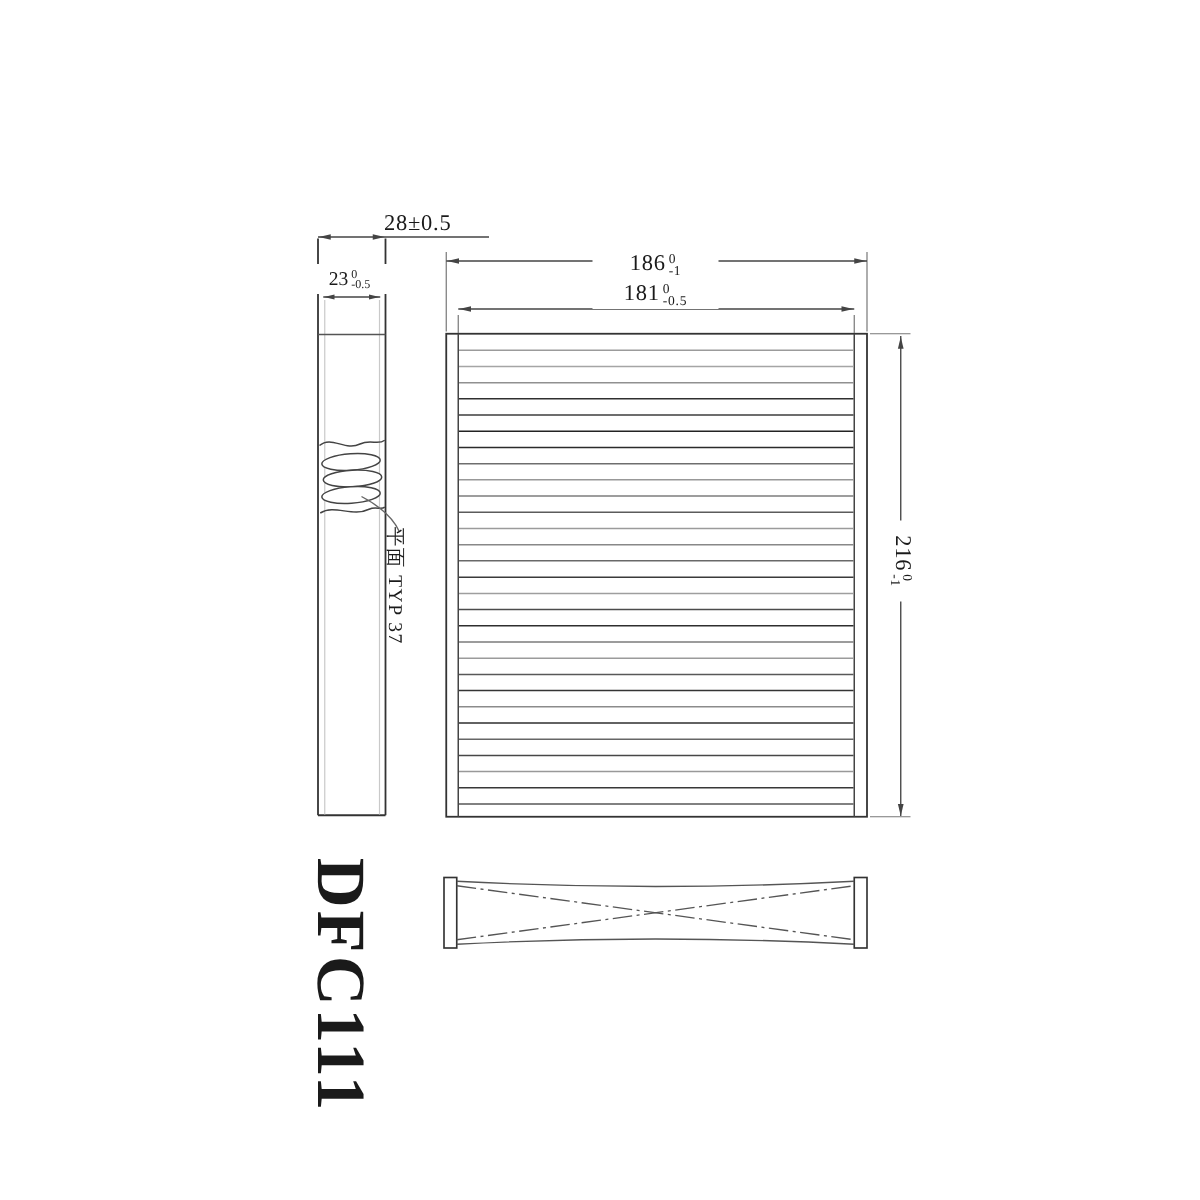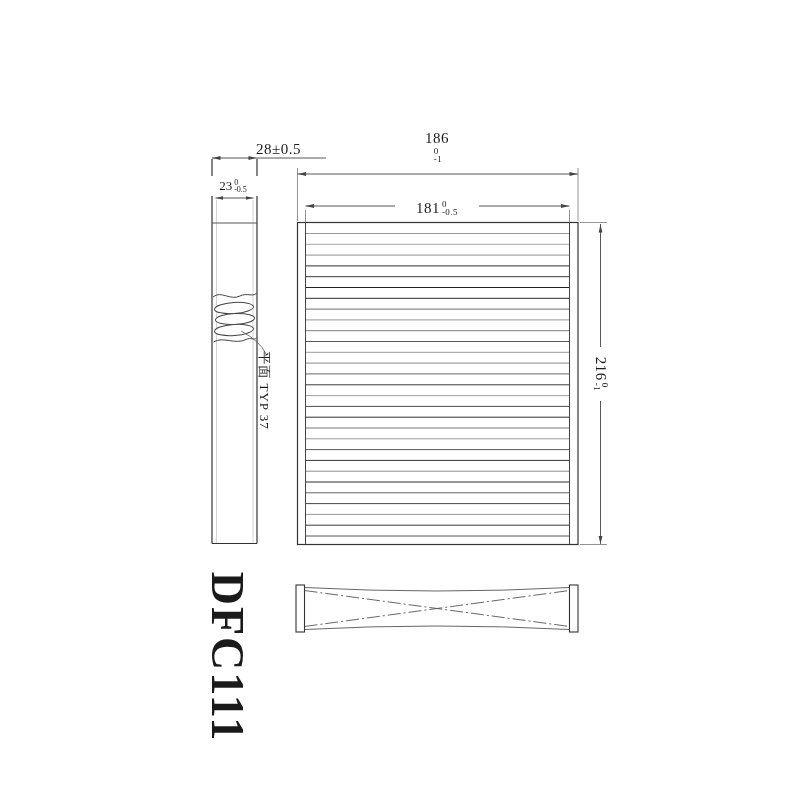--- a/index.html
+++ b/index.html
@@ -142,29 +142,29 @@
   <div class="label dimtext" style="left:256px;top:141px;height:16px;font-family:Liberation Serif, serif;">28±0.5</div>
 
   <div class="label" style="left:208px;top:176px;width:50px;height:20px;font-size:13px;">
     <span>23</span>
     <span class="tol" style="font-size:8px;line-height:7.5px;">
       <span>0</span>
       <span>-0.5</span>
     </span>
   </div>
 
-  <div class="label dimtext" style="left:395px;top:136px;width:84px;height:20px;flex-direction:column;">
+  <div class="label dimtext" style="left:395px;top:166px;width:84px;height:20px;">
     <span>186</span>
     <span class="tol">
       <span>0</span>
       <span>-1</span>
     </span>
   </div>
 
-  <div class="label dimtext" style="left:395px;top:198px;width:84px;height:20px;text-align:right;">
+  <div class="label dimtext" style="left:395px;top:186px;width:84px;height:20px;text-align:right;">
     <span>181</span>
     <span class="tol">
       <span>0</span>
       <span>-0.5</span>
     </span>
   </div>
 
   <div class="label dimtext rot90" style="left:574px;top:364px;width:54px;height:20px;">
     <span>216</span>
     <span class="tol">

